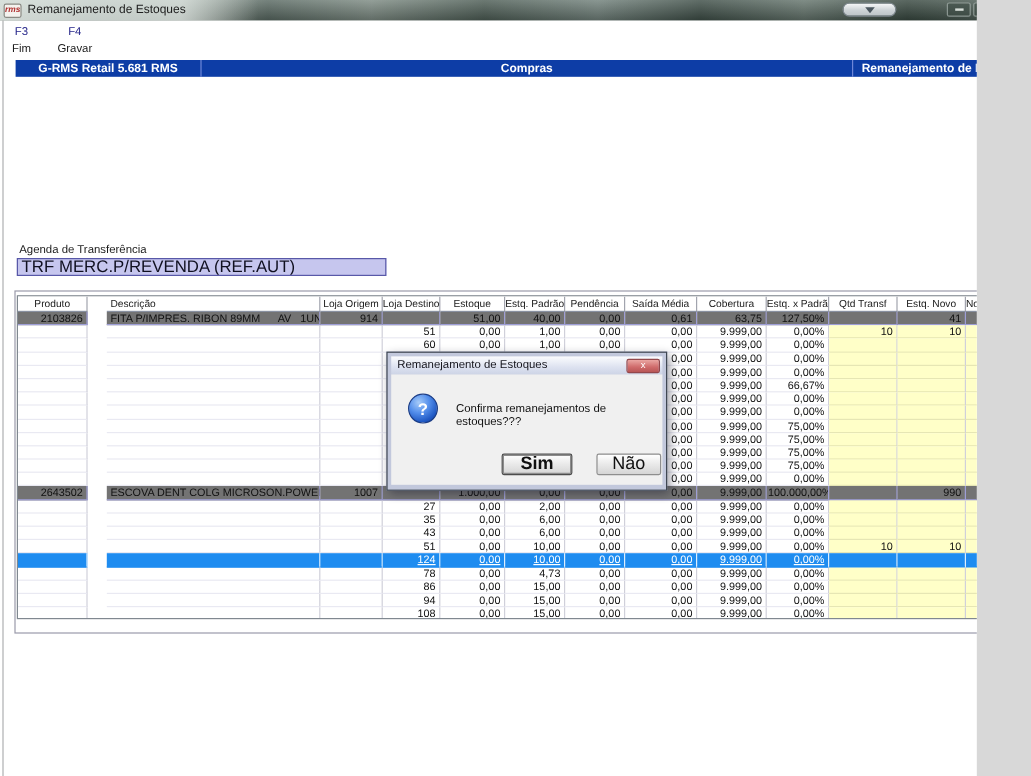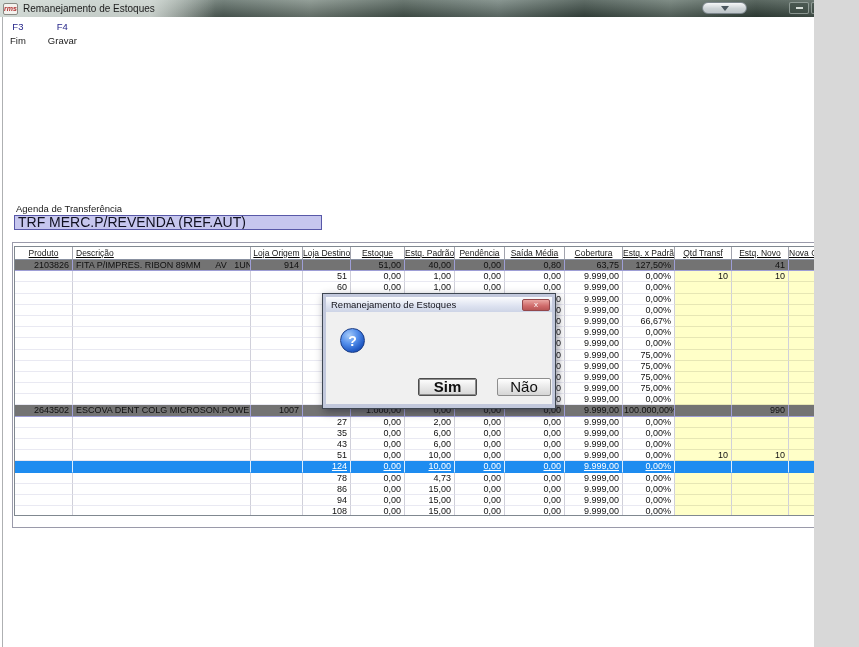--- a/index.html
+++ b/index.html
@@ -71,37 +71,37 @@
 
   
   .panel{
     position:absolute; left:12px; top:242px; width:844px; height:286px;
     border:1px solid #9a9aaa; background:#ffffff;
   }
   .grid{
     position:absolute; left:1px; top:3px; width:842px; height:270px;
     border:1px solid #808890; background:#ffffff; overflow:hidden;
   }
-  .grid-header{ display:flex; height:13px; background:#ffffff;text-decoration:underline; }
+  .grid-header{ display:flex; height:13px; background:#ffffff; }
   .hcell{
     height:100%; border-right:1px solid #a2a4ae; border-bottom:1px solid #8890a0;
     font-size:8.5px; color:#1a1a1a; text-align:center; line-height:12px;
     overflow:hidden; white-space:nowrap; flex:none;
   }
   .grid-body{ position:relative; }
   .grow{ display:flex; height:11.2px; background:#ffffff; }
   .gcell{
     height:100%; flex:none; border-right:1px solid #d0d0da; border-bottom:1px solid #e9e9f2;
     font-size:9px; line-height:10px; color:#101010; text-align:right;
     padding:0 3px 0 1px; overflow:hidden; white-space:pre;
   }
   .grow.p .gcell{ background:#737373; border-bottom-color:#9e9ed6; border-right-color:#9e9ed6; }
   .grow.s .gcell{ background:#1e8cf0; color:#ffffff; border-right-color:rgba(255,255,255,.85); border-bottom-color:#1e8cf0;text-decoration:underline; }
   .gcell.yel{ background:#ffffc8; border-bottom-color:#e6e6b4; }
-  .c0{ width:58px; }  .c1{ width:178px; text-align:left; padding-left:3px; }
+  .c0{ width:58px; }  .c1{ width:178px; text-align:left; padding-left:3px;margin-left:16px; }
   .c2{ width:52px; }  .c3{ width:48px; }  .c4{ width:54px; }  .c5{ width:50px; }
   .c6{ width:50px; }  .c7{ width:60px; }  .c8{ width:58px; }  .c9{ width:52px; }
   .c10{ width:57px; } .c11{ width:57px; } .c12{ width:57px; border-right:none; }
 
   
   .vscroll{
     position:absolute; right:0; top:0; width:11px; height:268px;
     background:#f5f5fa; border-left:1px solid #b0b0bc;
   }
   .sb-btn{
@@ -173,20 +173,25 @@
     <div class="tool-item">
       <div class="tool-key">F3</div>
       <div class="tool-label">Fim</div>
     </div>
     <div class="tool-item">
       <div class="tool-key">F4</div>
       <div class="tool-label">Gravar</div>
     </div>
   </div>
 
+  <div class="banner">
+    <div class="seg seg-l">G-RMS Retail 5.681 RMS</div>
+    <div class="seg seg-c">Compras</div>
+    <div class="seg seg-r">Remanejamento de Estoque</div>
+  </div>
 
   <div class="agenda-label">Agenda de Transferência</div>
   <div class="agenda-field">TRF MERC.P/REVENDA (REF.AUT)</div>
 
   <div class="panel">
     <div class="grid">
       <div class="grid-header">
           <div class="hcell c0">Produto</div>
           <div class="hcell c1">Descrição</div>
           <div class="hcell c2">Loja Origem</div>
@@ -203,21 +208,21 @@
         </div>
       <div class="grid-body">
           <div class="grow p">
             <div class="gcell c0">2103826</div>
             <div class="gcell c1">FITA P/IMPRES. RIBON 89MM      AV   1UN</div>
             <div class="gcell c2">914</div>
             <div class="gcell c3"></div>
             <div class="gcell c4">51,00</div>
             <div class="gcell c5">40,00</div>
             <div class="gcell c6">0,00</div>
-            <div class="gcell c7">0,80</div>
+            <div class="gcell c7">0,61</div>
             <div class="gcell c8">63,75</div>
             <div class="gcell c9">127,50%</div>
             <div class="gcell c10"></div>
             <div class="gcell c11">41</div>
             <div class="gcell c12">999</div>
           </div>
           <div class="grow d">
             <div class="gcell c0"></div>
             <div class="gcell c1"></div>
             <div class="gcell c2"></div>
@@ -560,18 +565,19 @@
     </div>
   </div>
 
   <div class="dlg">
     <div class="dlg-title">
       <div class="dlg-title-text">Remanejamento de Estoques</div>
       <div class="dlg-close">x</div>
     </div>
     <div class="dlg-body">
       <div class="q-icon">?</div>
+      <div class="dlg-msg">Confirma remanejamentos de estoques???</div>
       <div class="dlg-btn btn-sim">Sim</div>
       <div class="dlg-btn btn-nao">Não</div>
     </div>
   </div>
 
 </div>
 
 </body></html>

